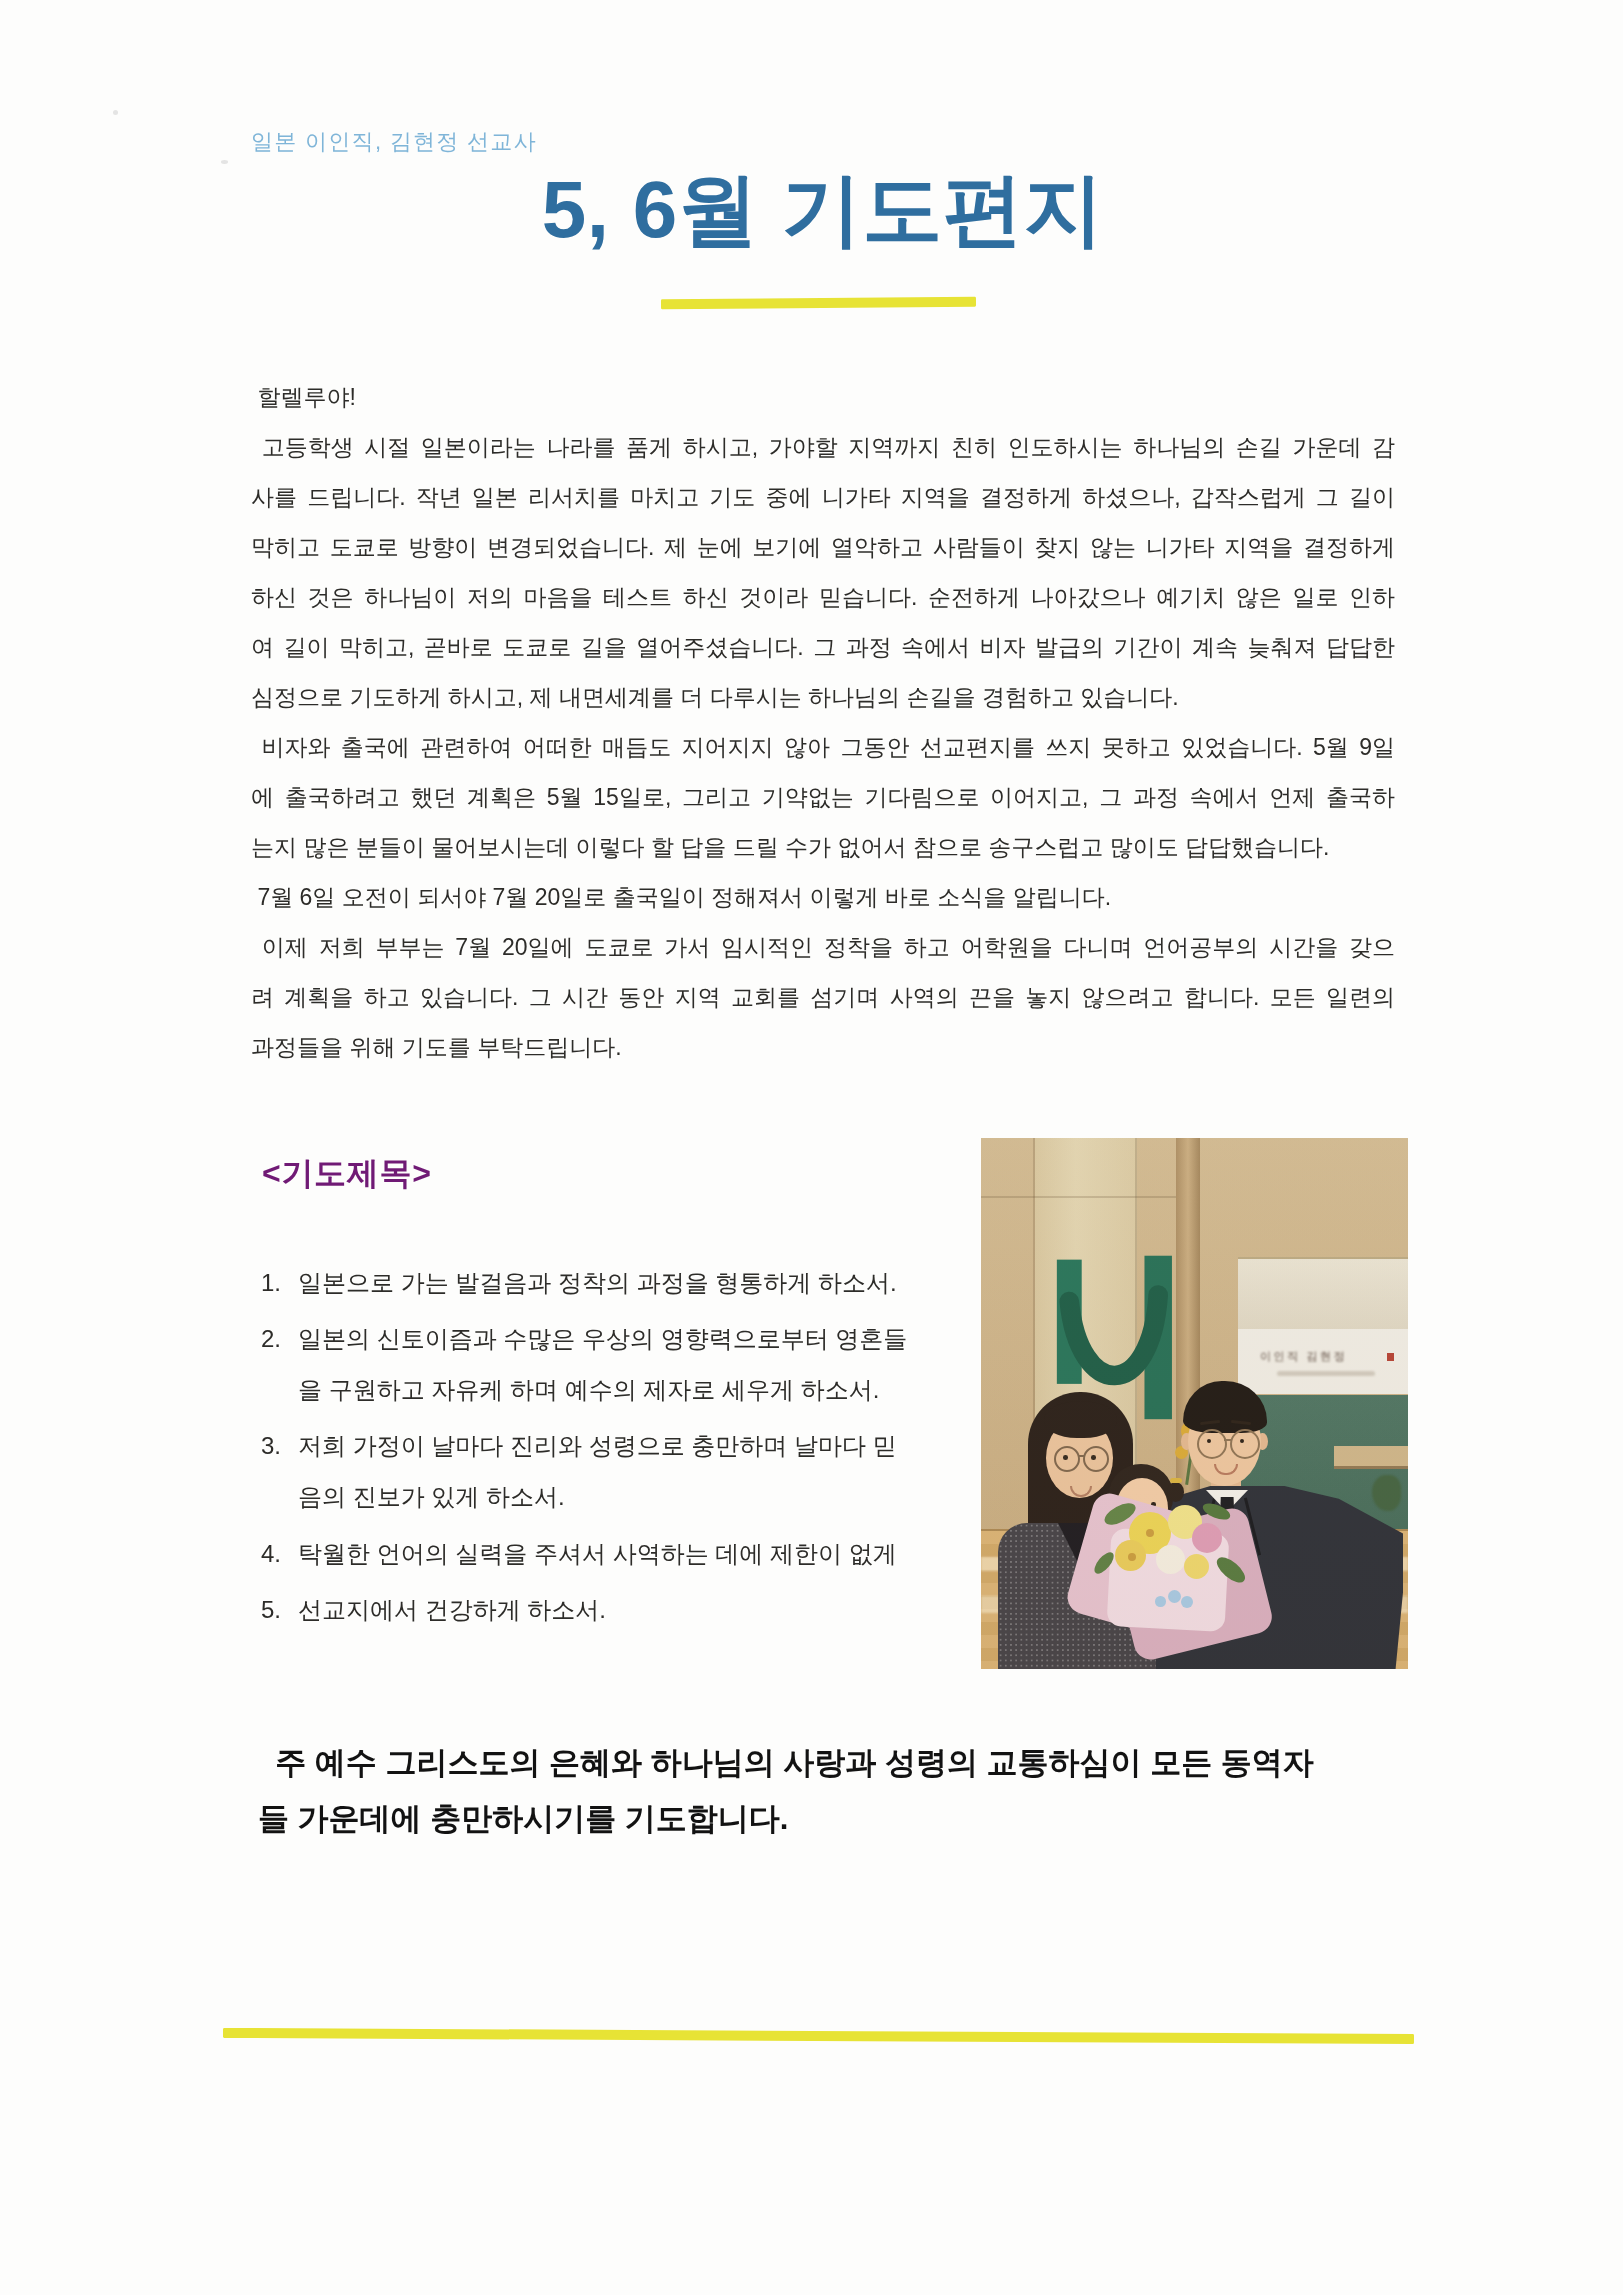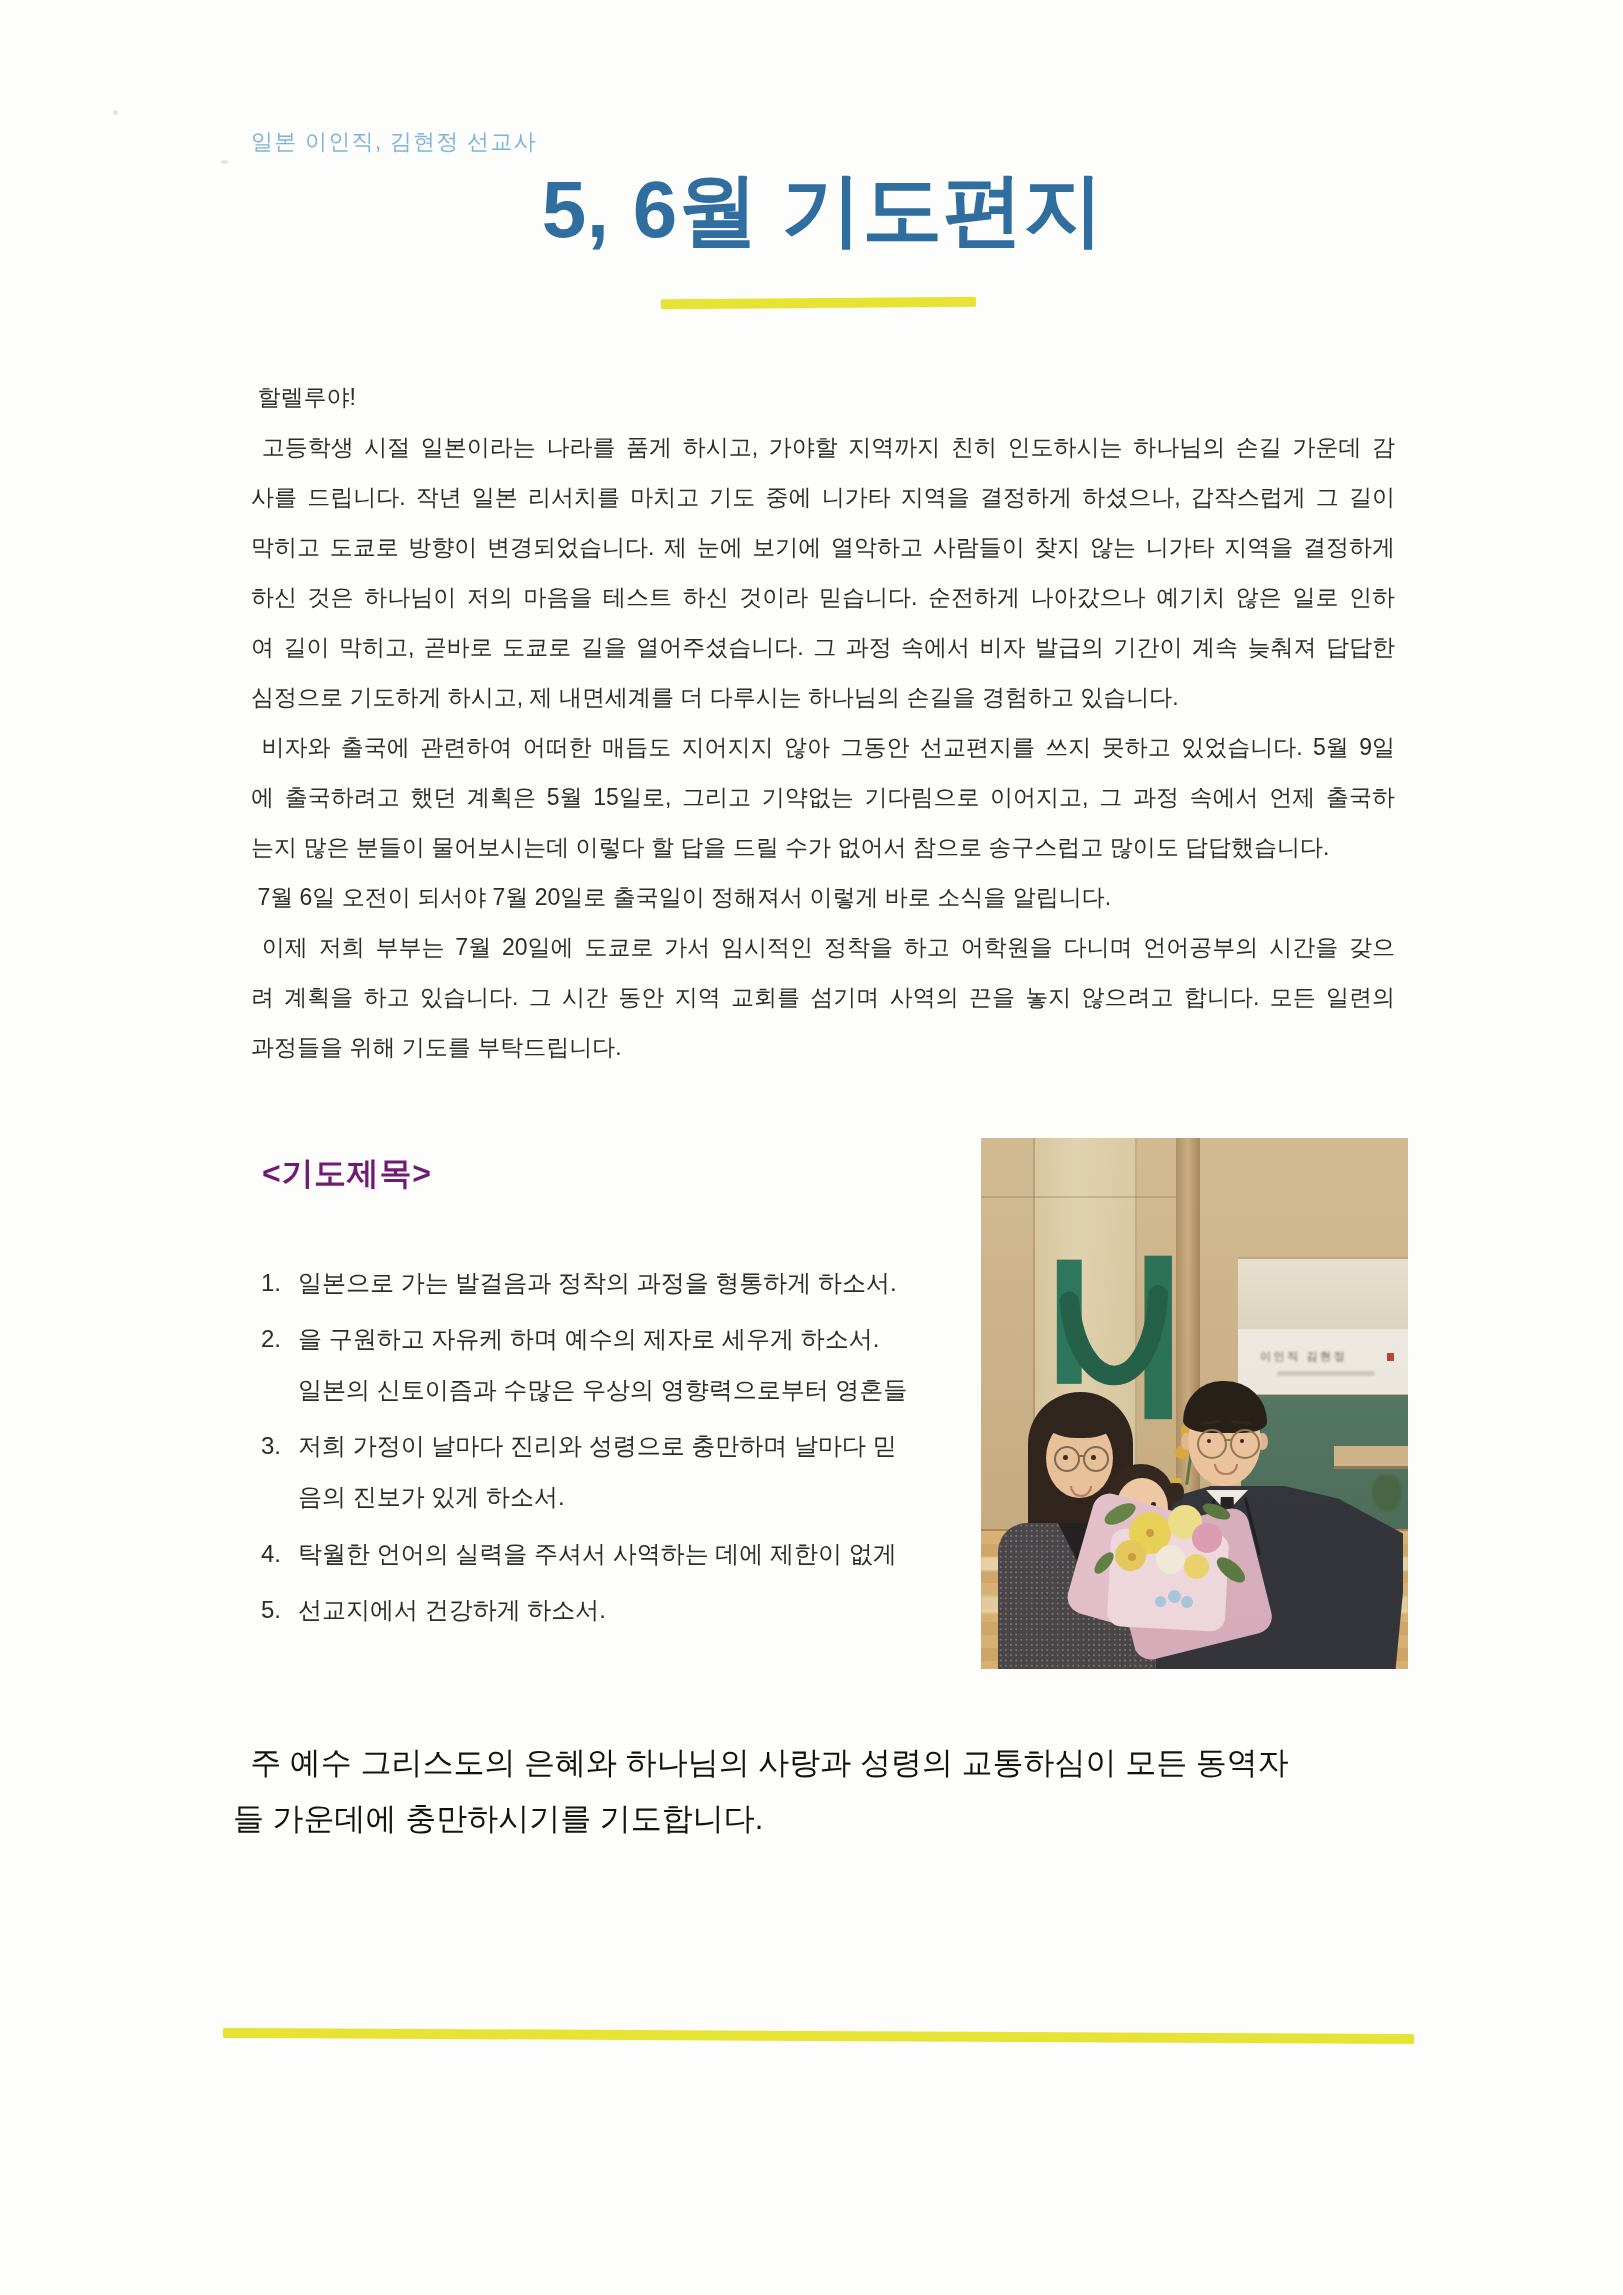--- a/index.html
+++ b/index.html
@@ -47,22 +47,22 @@
   .prayer-list{
     position:absolute;left:261px;top:1257px;width:720px;
     font-size:24px;line-height:51px;color:var(--ink);
   }
   .pitem{display:flex;margin-bottom:5.2px;}
   .pnum{flex:0 0 37px;}
   .ptext{flex:1;}
   .ptext div{white-space:nowrap;}
   
   .closing{
-    position:absolute;left:233px;top:1735px;width:1165px;
-    font-size:31px;font-weight:400;line-height:56px;color:#121212;
+    position:absolute;left:258px;top:1735px;width:1165px;
+    font-size:31px;font-weight:700;line-height:56px;color:#121212;
   }
   .closing div{white-space:pre-wrap;}
   
   .bottom-rule{
     position:absolute;left:223px;top:2031px;width:1191px;height:9.8px;
     background:var(--accent);transform:rotate(0.3deg);border-radius:1.3px;
   }
   .speck{position:absolute;background:#9a9a9a;border-radius:50%;opacity:.25;}
   
   .photo{
@@ -201,22 +201,22 @@
   <div class="prayer-list">
       <div class="pitem">
         <span class="pnum">1.</span>
         <div class="ptext">
           <div>일본으로 가는 발걸음과 정착의 과정을 형통하게 하소서.</div>
         </div>
       </div>
       <div class="pitem">
         <span class="pnum">2.</span>
         <div class="ptext">
+          <div>일본의 신토이즘과 수많은 우상의 영향력으로부터 영혼들</div>
           <div>을 구원하고 자유케 하며 예수의 제자로 세우게 하소서.</div>
-          <div>일본의 신토이즘과 수많은 우상의 영향력으로부터 영혼들</div>
         </div>
       </div>
       <div class="pitem">
         <span class="pnum">3.</span>
         <div class="ptext">
           <div>저희 가정이 날마다 진리와 성령으로 충만하며 날마다 믿</div>
           <div>음의 진보가 있게 하소서.</div>
         </div>
       </div>
       <div class="pitem">

